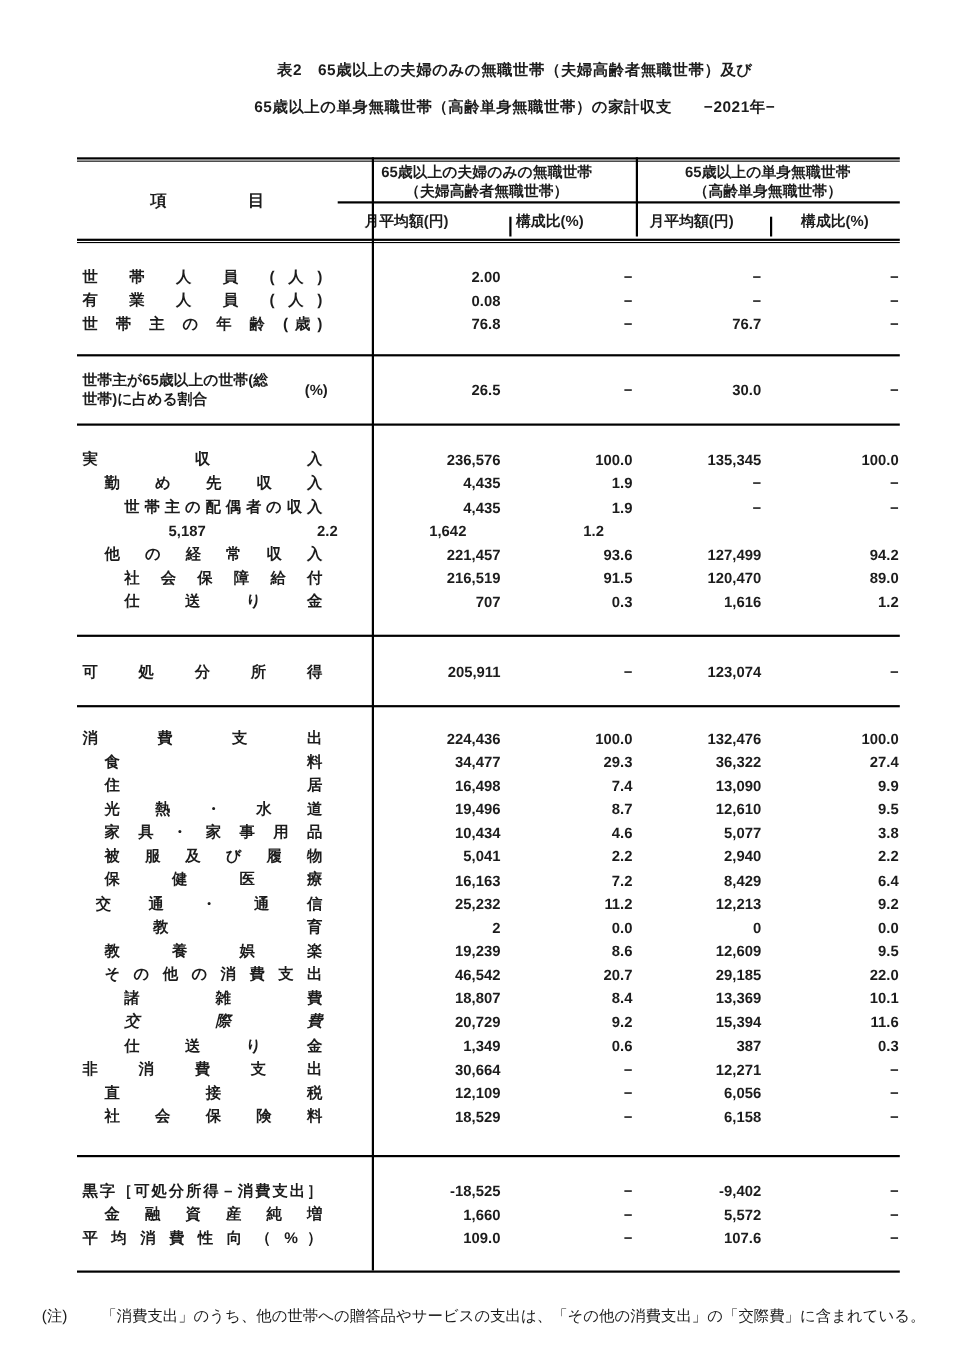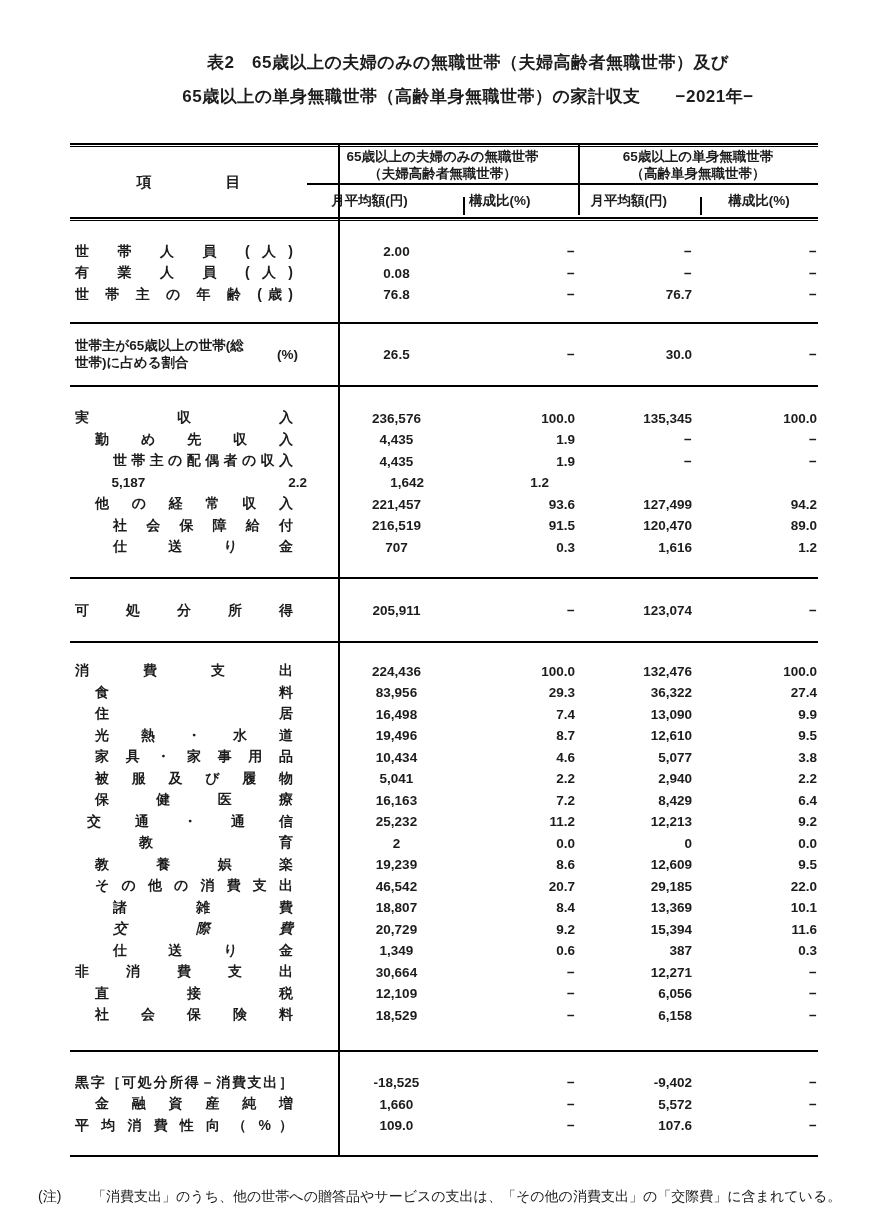--- a/index.html
+++ b/index.html
@@ -10,21 +10,21 @@
     background:#ffffff;
     color:#1c1c1c;
     font-family:"Liberation Sans","DejaVu Sans",sans-serif;
     overflow:hidden;
   }
   
   .title-block {
     position:absolute; top:46px; left:0; right:0;
     padding-left:66px;
     text-align:center;
-    font-weight:bold; font-size:17px; line-height:34px;
+    font-weight:bold; font-size:14px; line-height:34px;
     letter-spacing:0.5px;
   }
   
   .jtable {
     position:absolute; left:70px; top:143px; width:748px;
   }
   .hr-double { height:4px; border-top:2px solid #000; border-bottom:1px solid #000; }
   .hr-thick  { height:0; border-top:2.5px solid #000; }
   
   .vline { position:absolute; background:#000; }
@@ -55,21 +55,21 @@
   .sec-a { padding:20px 0 16px 0; }
   .sec-ratio { height:61px; display:flex; align-items:center; }
   .sec-c { padding:21px 0 19px 0; }
   .sec-d { padding:21px 0 19px 0; }
   .sec-e { padding:18px 0 24px 0; }
   .sec-f { padding:20px 0 18px 0; }
   .row { display:flex; align-items:center; height:21.5px; font-weight:bold; }
   .label-cell { width:268px; padding-left:5px; padding-right:45px; font-size:14px; }
   .jlabel { display:block; text-align:justify; text-align-last:justify; }
   .num { font-size:13.5px; text-align:right; font-weight:bold; }
-  .c1 { width:125px; padding-right:8px;text-align:center; }
+  .c1 { width:125px; padding-right:8px; }
   .c2 { width:115px; padding-right:3px; }
   .c3 { width:122px; padding-right:8px; }
   .c4 { width:118px; padding-right:1px; }
   
   .ratio-label { width:268px; padding-left:5px; padding-right:40px; display:flex; align-items:center; }
   .ratio-lines { flex:1; font-size:13.5px; font-weight:bold; line-height:17.5px; }
   .ratio-unit { font-size:13.5px; font-weight:bold; }
   
   .footnote {
     position:absolute; left:38px; top:1186px; right:10px;
@@ -251,21 +251,21 @@
     </div>
     <div class="num c1">224,436</div>
     <div class="num c2">100.0</div>
     <div class="num c3">132,476</div>
     <div class="num c4">100.0</div>
   </div>
         <div class="row">
     <div class="label-cell">
       <span class="jlabel" style="margin-left: 20px;">食 料</span>
     </div>
-    <div class="num c1">83,956</div>
+    <div class="num c1">34,477</div>
     <div class="num c2">29.3</div>
     <div class="num c3">36,322</div>
     <div class="num c4">27.4</div>
   </div>
         <div class="row">
     <div class="label-cell">
       <span class="jlabel" style="margin-left: 20px;">住 居</span>
     </div>
     <div class="num c1">16,498</div>
     <div class="num c2">7.4</div>

